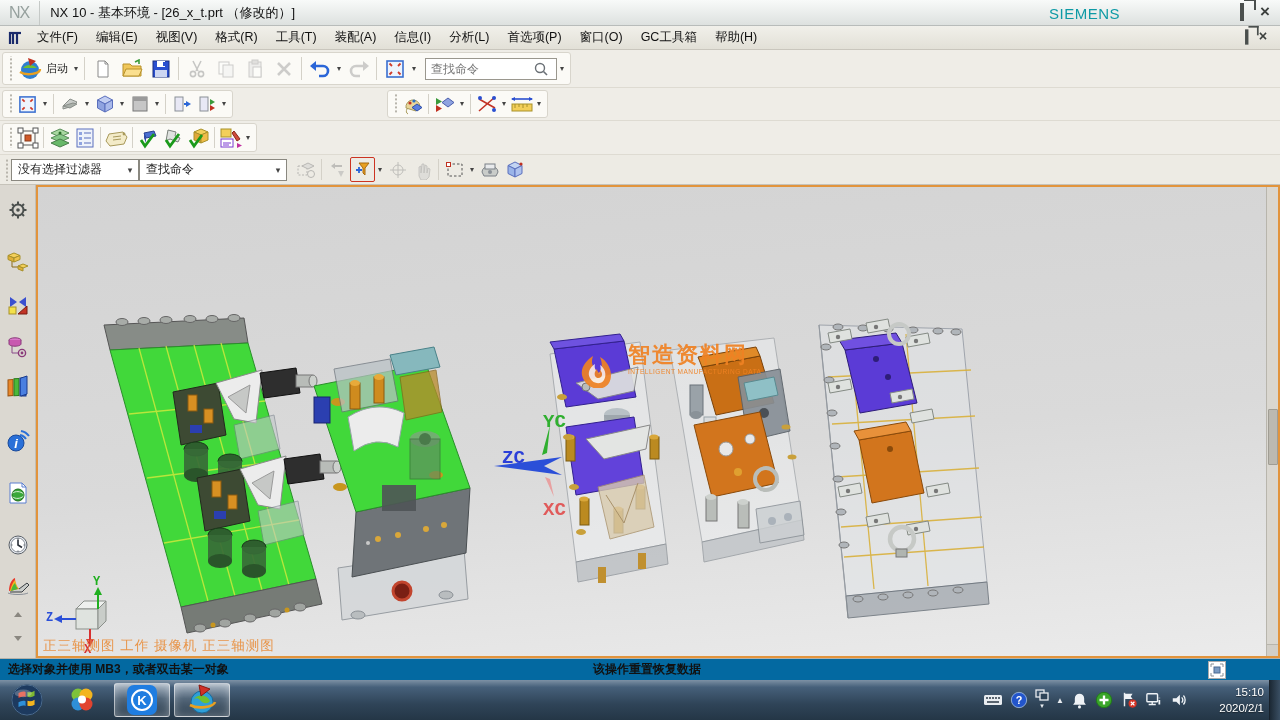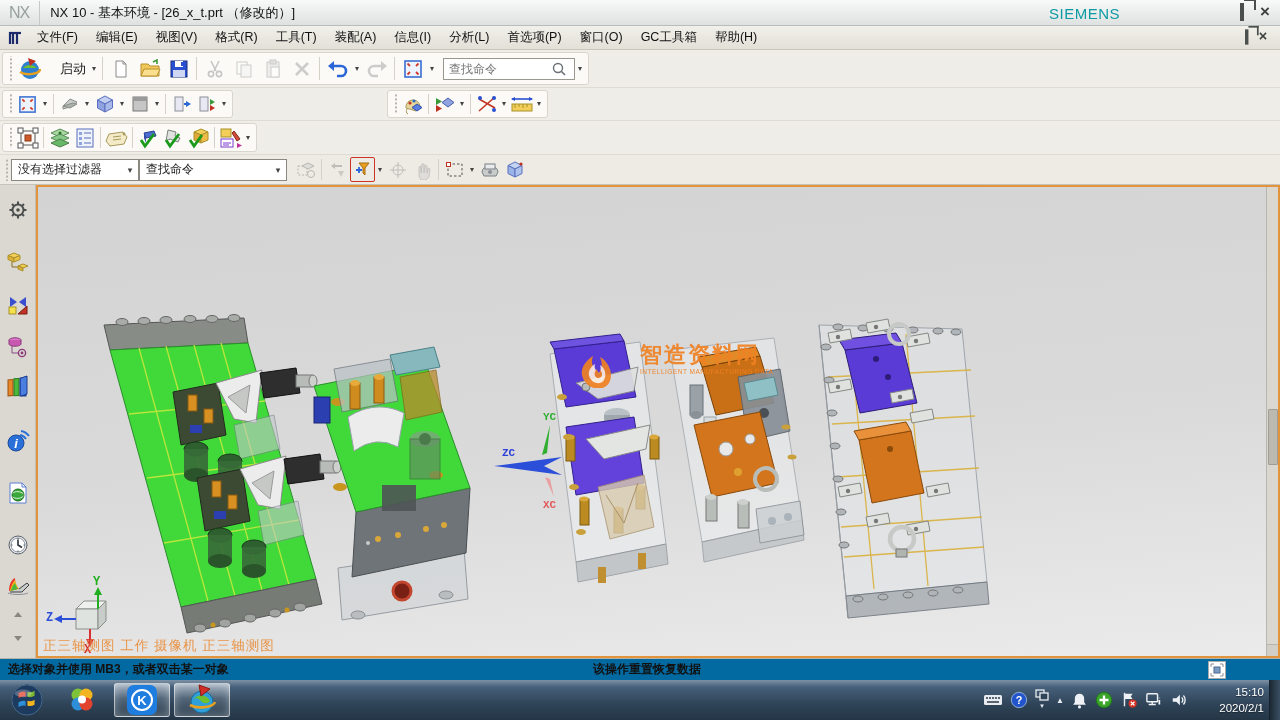--- a/index.html
+++ b/index.html
@@ -30,43 +30,43 @@
 #tb2{top:88px;height:33px;border-bottom:1px solid #dedbd2}
 #tb3{top:121px;height:34px;border-bottom:1px solid #dedbd2}
 #selbar{top:155px;height:30px;background:#edebe4;border-bottom:1px solid #c6c3ba}
 .panel{display:flex;align-items:center;height:calc(100% - 4px);margin-left:2px;background:#fbfaf6;border:1px solid #d8d5cc;border-radius:3px;padding:0 3px}
 .grip{width:5px;height:80%;margin:0 2px;background:repeating-linear-gradient(#b8b5ac 0 2px,transparent 2px 4px);background-size:2px 4px;background-repeat:repeat-y;background-position:center}
 .sep{width:1px;height:75%;background:#d4d1c8;margin:0 3px}
 .tb{width:29px;height:29px;display:flex;align-items:center;justify-content:center;border-radius:2px}
 .tb.sm{width:25px;height:25px}
 .dis{opacity:.42;filter:grayscale(85%)}
 .caret{font-size:8px;color:#444;width:10px;text-align:center;line-height:10px}
-.start-label{font-size:13px;margin:0 3px 0 16px}
+.start-label{font-size:11px;margin:0 3px 0 2px}
 .searchbox{display:flex;align-items:center;width:132px;height:22px;background:#fff;border:1px solid #9a978e;padding:0 3px 0 5px;margin-left:6px}
 .searchbox input{border:none;outline:none;width:102px;font-size:12px;font-family:Liberation Sans, sans-serif;color:#222;background:transparent}
 .dd{display:flex;align-items:center;justify-content:space-between;height:22px;background:#fff;border:1px solid #8a8880;padding:0 3px 0 6px;}
 .dd .caret{font-size:9px}
 .redbox{border:1px solid #cc3322;border-radius:2px}
 
 
 #sidebar{position:absolute;left:0;top:185px;width:36px;height:473px;background:#dbd8d1;border-right:1px solid #c2bfb6}
 .side-ico{position:absolute;left:5px;width:26px;height:26px;display:flex;align-items:center;justify-content:center}
 .tri-up{width:0;height:0;border-left:4px solid transparent;border-right:4px solid transparent;border-bottom:5px solid #8a8780}
 .tri-down{width:0;height:0;border-left:4px solid transparent;border-right:4px solid transparent;border-top:5px solid #8a8780}
 
 
 #viewport{position:absolute;left:36px;top:185px;width:1244px;height:473px;background:linear-gradient(175deg,#d3d3d3 0%,#dadada 55%,#ebebeb 100%);border:2px solid var(--viewport-border,#e2943c);overflow:hidden}
 #view-label{position:absolute;left:5px;top:450px;color:#e8954a;font-size:13.5px;letter-spacing:1px;white-space:nowrap}
-.wcs-label{position:absolute;font-size:11px;font-weight:bold;font-family:"Liberation Mono","DejaVu Sans Mono",monospace}
+.wcs-label{position:absolute;font-size:19px;font-weight:bold;font-family:"Liberation Mono","DejaVu Sans Mono",monospace}
 #wcs-zc{left:464px;top:260px;color:#2b3fd8}
 #wcs-yc{left:505px;top:224px;color:#2faf2f}
 #wcs-xc{left:505px;top:312px;color:#e05a5a}
 .triad-label{position:absolute;font-size:12px;font-weight:bold;font-family:"Liberation Mono","DejaVu Sans Mono",monospace}
 #watermark{position:absolute;left:536px;top:155px;display:flex;align-items:flex-start;opacity:.92;pointer-events:none}
-#wm-text{margin-left:20px}
+#wm-text{margin-left:8px}
 #wm-title{font-size:22px;font-weight:bold;color:#f08223;letter-spacing:2px;line-height:26px}
 #wm-sub{font-size:6.5px;color:#f08223;letter-spacing:.5px}
 #vscroll{position:absolute;right:0;top:0;width:12px;height:469px;background:#dad7d0;border-left:1px solid #b8b5ac}
 #vthumb{position:absolute;left:1px;top:222px;width:10px;height:56px;background:#bcb9b0;border:1px solid #a09d94;border-radius:1px}
 #scorner{position:absolute;right:0;bottom:0;width:12px;height:12px;background:#d2cfc8;border-left:1px solid #b8b5ac;border-top:1px solid #b8b5ac}
 
 
 #statusbar{position:absolute;left:0;top:658px;width:1280px;height:22px;background:#0369a1;border-top:1px solid #b5b2a9;display:flex;align-items:center}
 #status-prompt{margin-left:8px;font-weight:bold;color:#111;white-space:nowrap}
 #status-msg{position:absolute;left:593px;font-weight:bold;color:#111;white-space:nowrap}

